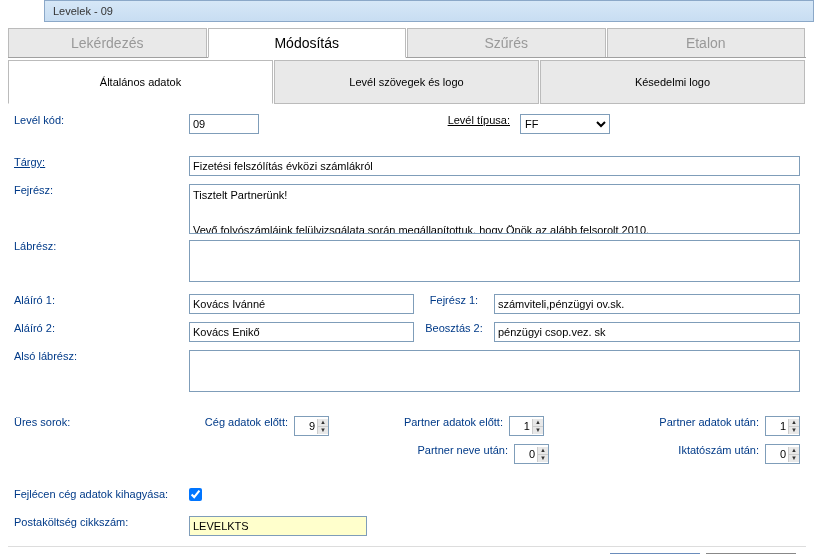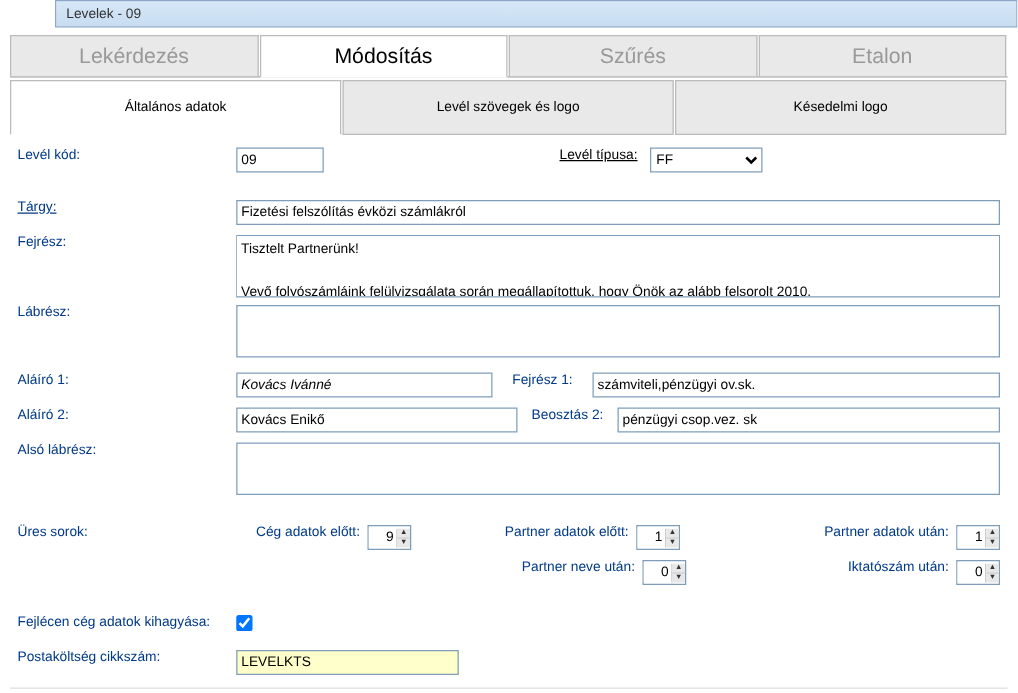--- a/index.html
+++ b/index.html
@@ -20,21 +20,21 @@
     .main-tab { 
       flex: 1; 
       text-align: center; 
       padding: 6px 4px; 
       background: #e9e9e9; 
       border: 1px solid #bbb; 
       border-bottom: none;
       color: #888; 
       cursor: pointer;
       margin-right: 1px;
-      font-size: 17px;
+      font-size: 14px;
     }
     .main-tab.active { background: #fff; color: #000; border-bottom: 1px solid #fff; margin-bottom: -1px; }
     .main-tab.disabled { color: #999; }
     
     .sub-tabs { display: flex; margin-top: 2px; margin-bottom: 10px; }
     .sub-tab { 
       flex: 1; 
       text-align: center; 
       padding: 15px 4px; 
       background: #e9e9e9; 
@@ -147,21 +147,21 @@
 
     <div class="row" style="align-items:flex-start">
       <div class="label">Lábrész:</div>
       <textarea style="flex: 1 1 0%; height: 42px;"></textarea>
     </div>
 
     <div style="height:6px"></div>
 
     <div class="row">
       <div class="label">Aláíró 1:</div>
-      <input type="text" style="width: 205px; font-style: italic;" value="Kovács Ivánné">
+      <input type="text" style="width: 225px;" value="Kovács Ivánné">
       <div class="label-sm" style="width:80px;text-align:center">Fejrész 1:</div>
       <input type="text" style="flex: 1 1 0%;" value="számviteli,pénzügyi ov.sk.">
     </div>
 
     <div class="row">
       <div class="label">Aláíró 2:</div>
       <input type="text" style="width: 225px;" value="Kovács Enikő">
       <div class="label-sm" style="width:80px;text-align:center">Beosztás 2:</div>
       <input type="text" style="flex: 1 1 0%;" value="pénzügyi csop.vez. sk">
     </div>

